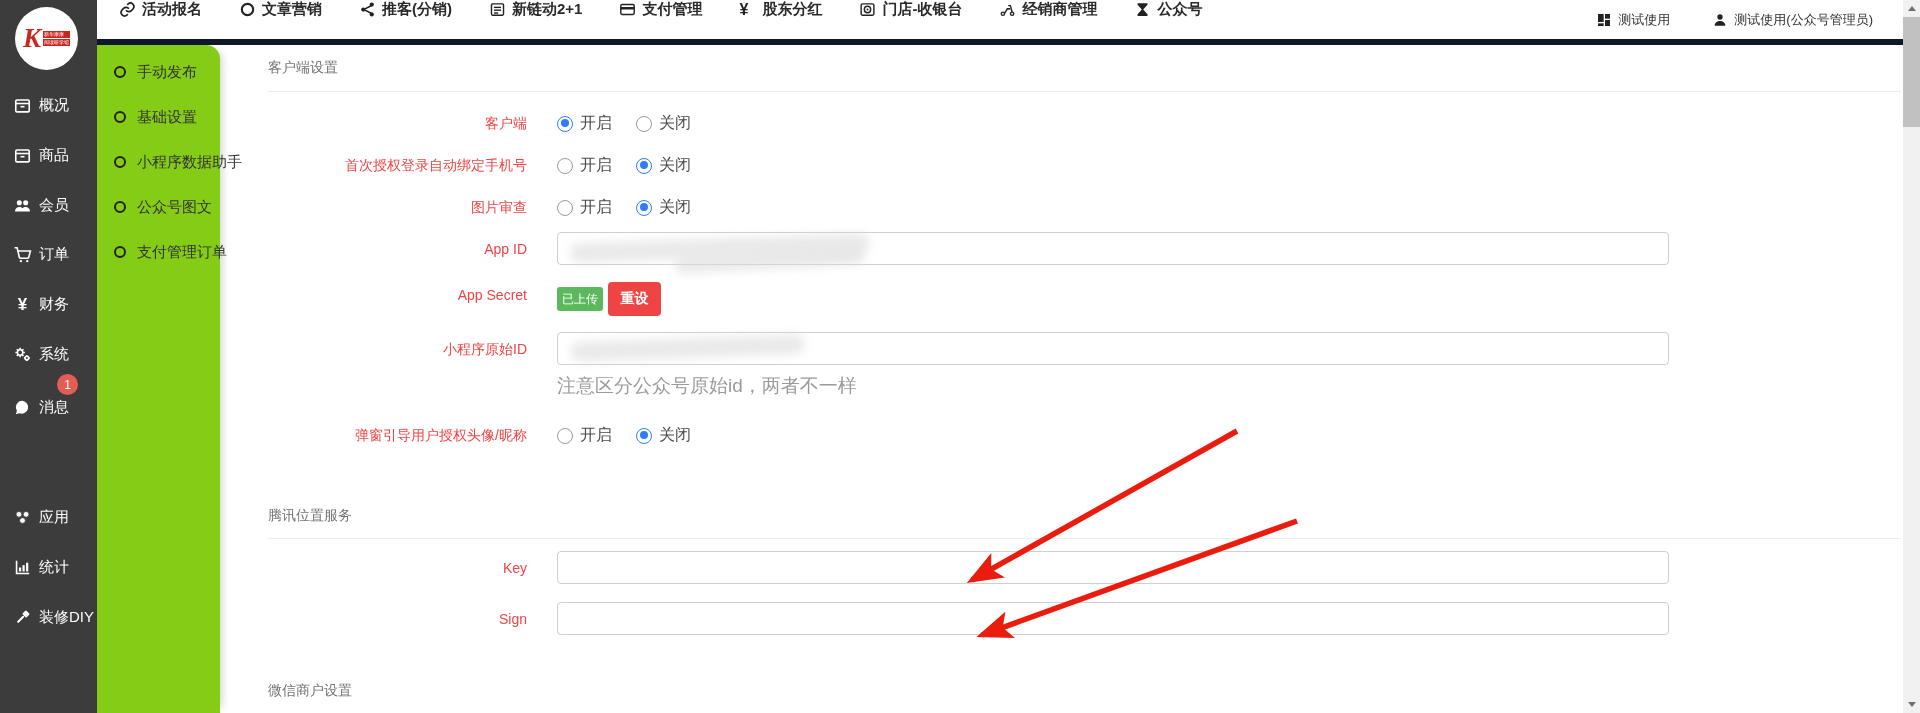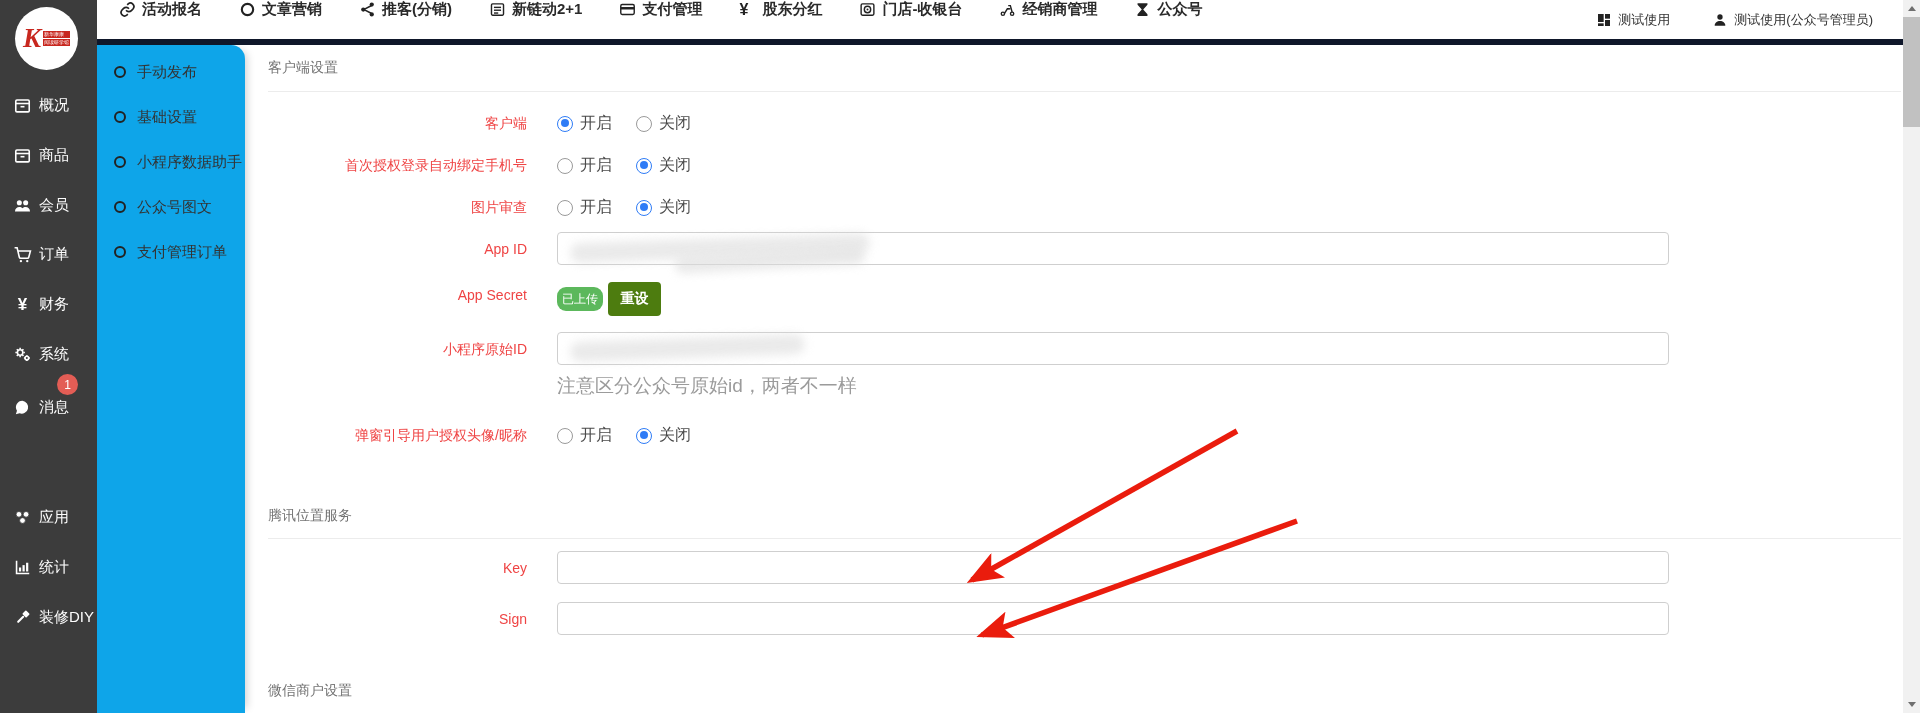--- a/index.html
+++ b/index.html
@@ -26,21 +26,21 @@
     border-bottom:6px solid #0f172a; display:flex; align-items:flex-start; z-index:20; }
   .topnav { display:flex; align-items:center; gap:37px; padding-left:22px; }
   .tn-item { display:flex; align-items:center; gap:6px; color:#2a2a2a; font-size:15px; font-weight:bold; cursor:pointer; white-space:nowrap; }
   .tn-item .ico { width:17px; height:17px; color:#222; }
   .tn-yen { font-size:16px; font-weight:bold; line-height:17px; }
   .top-right { position:absolute; right:30px; top:0; height:40px; display:flex; align-items:center; gap:42px; }
   .tr-item { display:flex; align-items:center; gap:6px; color:#333; font-size:13px; cursor:pointer; white-space:nowrap; }
   .tr-item .ico { width:16px; height:16px; color:#222; }
 
   
-  .submenu { position:absolute; left:97px; top:45px; width:148px; height:668px; background:#0ea5e9;
+  .submenu { position:absolute; left:97px; top:45px; width:123px; height:668px; background:#84cc16;
     border-radius:0 14px 0 0; box-shadow:7px 0 9px -5px rgba(0,0,0,.18); z-index:10; }
   .sm-item { position:absolute; left:0; width:148px; height:24px; display:flex; align-items:center;
     gap:11px; padding-left:17px; color:#333; font-size:15px; cursor:pointer; }
   .sm-ring { width:12px; height:12px; border:2.5px solid #222; border-radius:50%; flex:0 0 12px; }
 
   
   .content { position:absolute; left:245px; top:45px; width:1658px; height:668px; background:#fff; }
   .sec-title { position:absolute; left:23px; color:#747474; font-size:14px; }
   .divider { position:absolute; left:23px; right:2px; border-bottom:1px solid #ececec; }
   .flabel { position:absolute; left:23px; width:259px; text-align:right; color:#ef4444; font-size:14px; }
@@ -49,22 +49,22 @@
   .radio { width:16px; height:16px; border-radius:50%; border:1.5px solid #9a9a9a; background:#fff; position:relative; }
   .radio.checked { border-color:#2f7cf6; }
   .radio.checked::after { content:""; position:absolute; left:2.5px; top:2.5px; width:8px; height:8px;
     border-radius:50%; background:#2f7cf6; }
   .radio-txt { color:#4a4a4a; font-size:16px; }
   .tinput { position:absolute; left:312px; width:1112px; height:33px; border:1px solid #cfcfcf;
     border-radius:4px; background:#fff; font-size:14px; color:#333; padding:0 10px; outline:none; }
   .hint { position:absolute; left:312px; color:#9b9b9b; font-size:19px; white-space:nowrap; }
   .blur-smudge { position:absolute; background:#dcdcdc; opacity:.6; filter:blur(5px); border-radius:10px; pointer-events:none; }
   .btn-green { position:absolute; left:312px; width:46px; height:24px; background:#5cb85c; color:#fff;
-    border:none; border-radius:9px; font-size:12px; cursor:pointer; }
-  .btn-red { position:absolute; left:363px; width:53px; height:34px; background:#4d7c0f; color:#fff;
+    border:none; border-radius:3px; font-size:12px; cursor:pointer; }
+  .btn-red { position:absolute; left:363px; width:53px; height:34px; background:#ef4444; color:#fff;
     border:none; border-radius:4px; font-size:14px; font-weight:bold; cursor:pointer; }
   .link { color:#7aa4d5; cursor:pointer; }
 
   
   .scrollbar { position:absolute; left:1903px; top:0; width:17px; height:713px; background:#f1f1f1; z-index:40; }
   .sb-btn { position:absolute; left:0; width:17px; height:17px; display:flex; align-items:center; justify-content:center; cursor:pointer; }
   .sb-tri-up { width:0; height:0; border-left:4px solid transparent; border-right:4px solid transparent; border-bottom:5px solid #6f6f6f; }
   .sb-tri-dn { width:0; height:0; border-left:4px solid transparent; border-right:4px solid transparent; border-top:5px solid #6f6f6f; }
   .sb-thumb { position:absolute; left:0; top:17px; width:17px; height:110px; background:#c1c1c1; cursor:pointer; }
 

